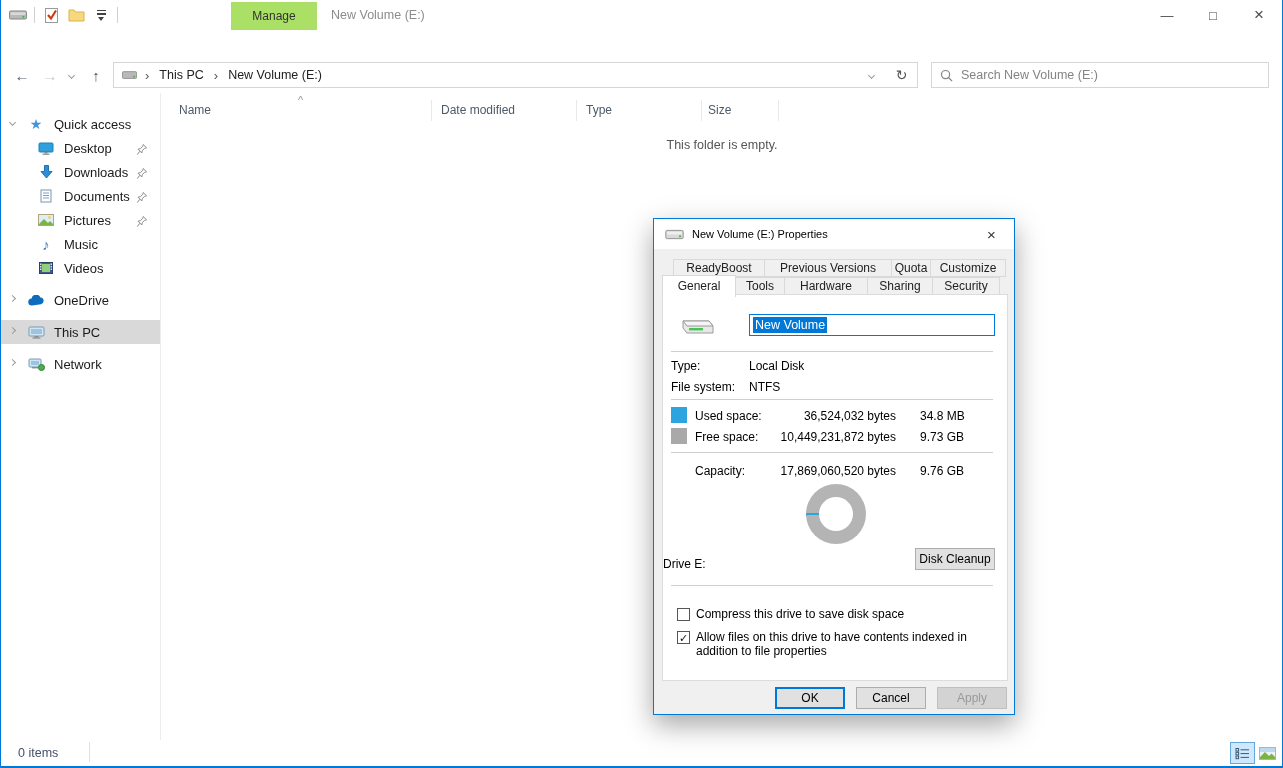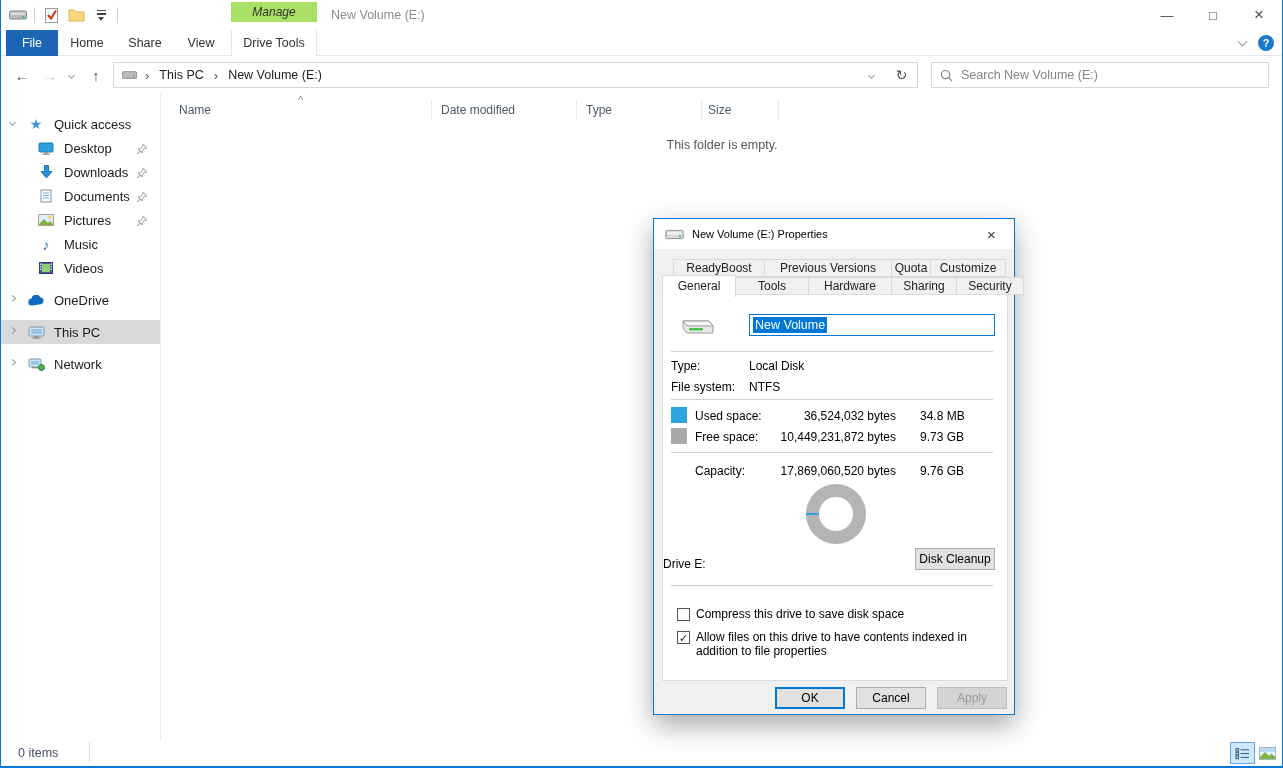--- a/index.html
+++ b/index.html
@@ -11,21 +11,21 @@
     font-size:12px; color:#222;
   }
   
   .titlebar { position:absolute; left:0; top:0; right:0; height:30px; background:#fff; }
   .qat { position:absolute; left:8px; top:0; height:30px; display:flex; align-items:center; gap:7px; }
   .qat-sep { width:1px; height:16px; background:#d0d0d0; }
   .qat-btn { display:flex; align-items:center; justify-content:center; width:18px; height:20px; }
   .caret-dn { width:0; height:0; border-left:3px solid transparent; border-right:3px solid transparent; border-top:4px solid #444; }
   .qat-pin-bars { display:flex; flex-direction:column; gap:2px; align-items:center; }
   .qat-pin-bars i { display:block; width:9px; height:1.5px; background:#444; }
-  .ctx-group { position:absolute; left:230px; top:2px; width:86px; height:20px; background:#a9e065; display:flex; align-items:center; justify-content:center; color:#333;font-style:italic; }
+  .ctx-group { position:absolute; left:230px; top:2px; width:86px; height:28px; background:#a9e065; display:flex; align-items:center; justify-content:center; color:#333; }
   .win-title { position:absolute; left:330px; top:0; height:30px; line-height:30px; color:#8c8c8c; font-size:12.5px; }
   .win-controls { position:absolute; right:0; top:0; height:30px; display:flex; }
   .win-controls span { width:46px; height:30px; display:flex; align-items:center; justify-content:center; color:#4a4a4a; font-size:13px; }
   
   .ribbonrow { position:absolute; left:0; top:30px; right:0; height:26px; background:#fff; border-bottom:1px solid #e5e5e5; }
   .file-tab { position:absolute; left:5px; top:0; width:52px; height:26px; background:#1b67b5; color:#fff; display:flex; align-items:center; justify-content:center; font-size:12.5px; }
   .rtab { position:absolute; top:0; height:26px; display:flex; align-items:center; justify-content:center; color:#333; font-size:12.5px; }
   .rtab.t0 { left:60px;  width:52px; }
   .rtab.t1 { left:118px; width:52px; }
   .rtab.t2 { left:174px; width:52px; }
@@ -77,21 +77,21 @@
   .viewbtn.thumbs { right:2px; }
   
   .dialog { position:absolute; left:652px; top:218px; width:362px; height:497px; background:#f0f0f0; border:1px solid #0078d7; box-shadow:0 10px 26px rgba(0,0,0,.35); }
   .dlg-titlebar { position:absolute; left:0; top:0; right:0; height:30px; background:#fff; display:flex; align-items:center; padding-left:11px; gap:8px; }
   .dlg-title { font-size:11px; color:#000; }
   .dlg-close { position:absolute; right:0; top:0; width:45px; height:30px; display:flex; align-items:center; justify-content:center; font-size:15px; color:#333; }
   .tabs1 { position:absolute; left:19px; top:40px; display:flex; }
   .tabs2 { position:absolute; left:8px; top:58px; display:flex; }
   .dtab { height:18px; line-height:17px; text-align:center; font-size:12px; color:#222; background:#f0f0f0; border:1px solid #d9d9d9; margin-right:-1px; }
   .tabs1 .w0{width:92px}.tabs1 .w1{width:128px}.tabs1 .w2{width:40px}.tabs1 .w3{width:76px}
-  .tabs2 .w0{width:74px}.tabs2 .w1{width:74px}.tabs2 .w2{width:84px}.tabs2 .w3{width:66px}.tabs2 .w4{width:68px}
+  .tabs2 .w0{width:74px}.tabs2 .w1{width:50px}.tabs2 .w2{width:84px}.tabs2 .w3{width:66px}.tabs2 .w4{width:68px}
   .dtab.active { position:relative; top:-2px; height:22px; line-height:20px; background:#fff; border-bottom:none; z-index:3; }
   .pane { position:absolute; left:8px; top:75px; width:346px; height:387px; background:#fff; border:1px solid #dcdcdc; z-index:1; }
   .pane .hr { position:absolute; left:8px; right:14px; height:1px; background:#cfcfcf; }
   .lbl { position:absolute; font-size:12px; color:#000; }
   .bytes { position:absolute; right:111px; font-size:12px; color:#000; text-align:right; }
   .hsize { position:absolute; left:257px; font-size:12px; color:#000; }
   .swatch { position:absolute; left:8px; width:16px; height:16px; }
   .sw-used { background:#2da4dd; }
   .sw-free { background:#a9a9a9; }
   .vol-input { position:absolute; left:86px; top:19px; width:246px; height:22px; border:1px solid #0078d7; background:#fff; display:flex; align-items:center; padding-left:3px; }
@@ -146,31 +146,20 @@
     </div>
     <div class="ctx-group">Manage</div>
     <div class="win-title">New Volume (E:)</div>
     <div class="win-controls">
       <span>—</span>
       <span>□</span>
       <span style="font-size:17px;">×</span>
     </div>
   </div>
 
-  <div class="ribbonrow">
-    <div class="file-tab">File</div>
-    <div class="rtab t0">Home</div>
-    <div class="rtab t1">Share</div>
-    <div class="rtab t2">View</div>
-    <div class="drive-tools-tab">Drive Tools</div>
-    <div class="ribbon-right">
-      <span class="chev faint" style="margin-top:-3px;"></span>
-      <span class="help-circle">?</span>
-    </div>
-  </div>
 
   <div class="addressrow">
     <span class="navbtn" style="left:10px;">←</span>
     <span class="navbtn disabled" style="left:38px;">→</span>
     <span class="navbtn" style="left:62px; width:16px;">
         <span class="chev sm faint"></span>
       </span>
     <span class="navbtn" style="left:84px;">↑</span>
     <div class="crumbbar">
       <span style="display:inline-flex;">

